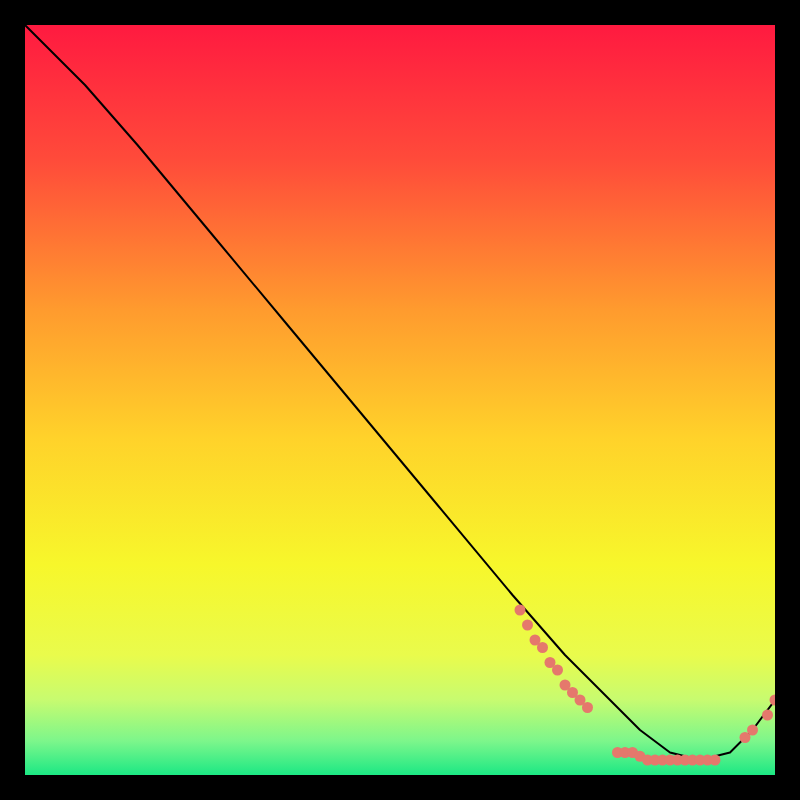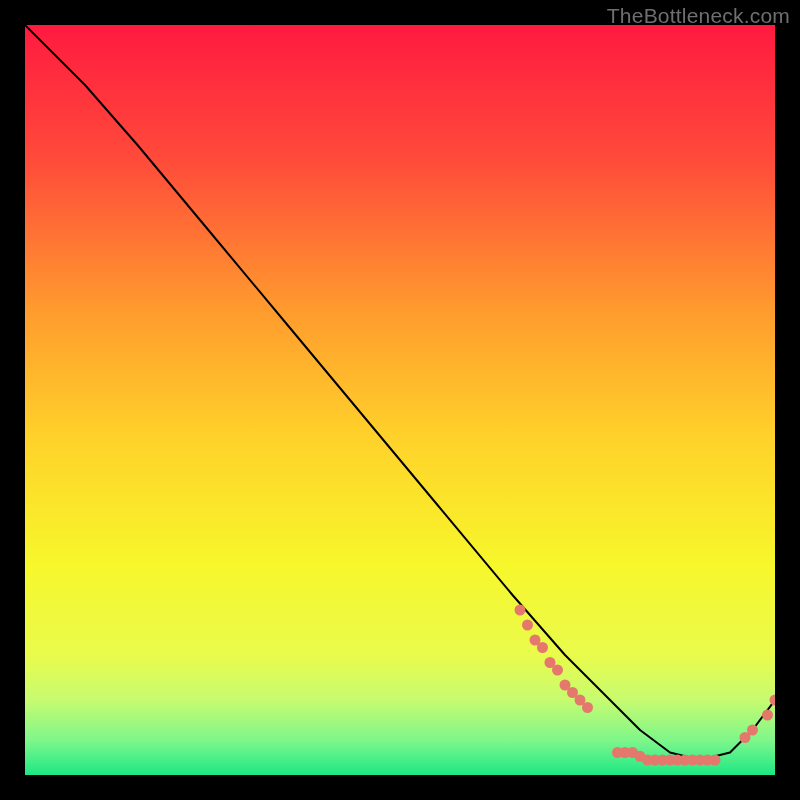--- a/index.html
+++ b/index.html
@@ -92,15 +92,14 @@
           <circle cx="682.5" cy="735.0" r="5.5" fill="#E5786C"></circle>
           <circle cx="690.0" cy="735.0" r="5.5" fill="#E5786C"></circle>
           <circle cx="720.0" cy="712.5" r="5.5" fill="#E5786C"></circle>
           <circle cx="727.5" cy="705.0" r="5.5" fill="#E5786C"></circle>
           <circle cx="742.5" cy="690.0" r="5.5" fill="#E5786C"></circle>
           <circle cx="750.0" cy="675.0" r="5.5" fill="#E5786C"></circle>
         </g>
     </svg>
   </div>
 
-  <div class="watermark">TheBottleneck.com</div>
 
 </div>
 
 </body></html>

